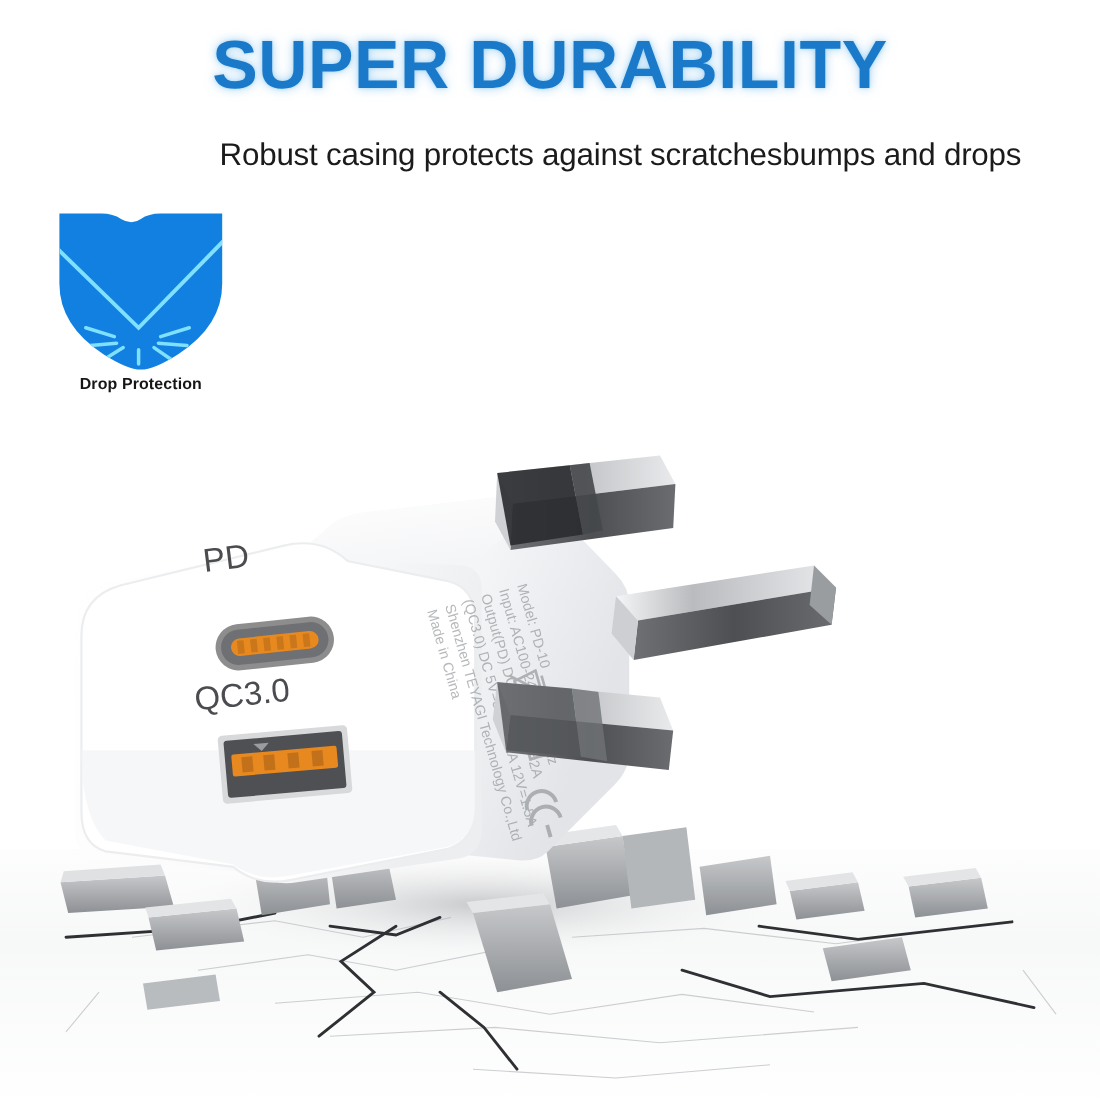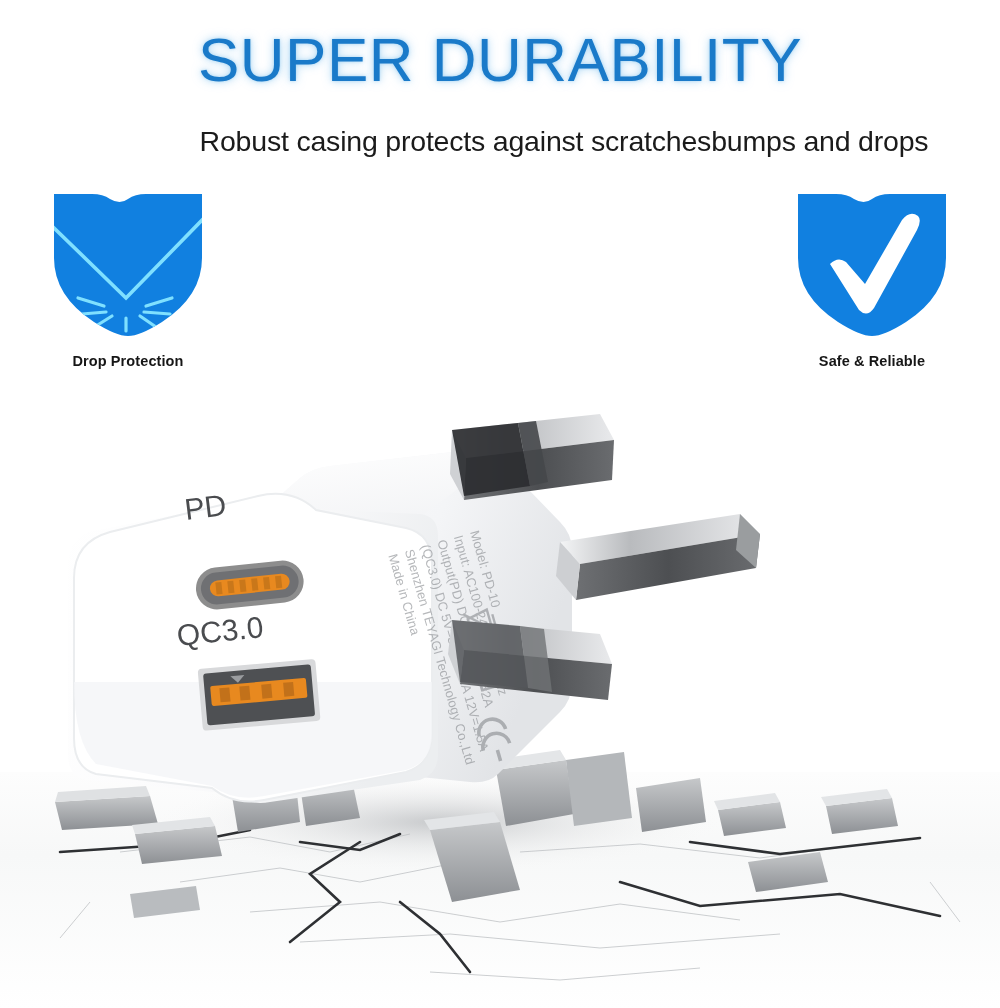--- a/index.html
+++ b/index.html
@@ -20,21 +20,21 @@
   }
 
   
   .headline {
     position: absolute;
     top: 27px;
     left: 0;
     width: 1000px;
     text-align: center;
     font-size: 62px;
-    font-weight: normal;
+    font-weight: bold;
     letter-spacing: 0.5px;
     color: #1a7ac9;
     text-shadow: 0 0 10px rgba(100,180,235,0.55),
                  0 0 3px rgba(140,200,240,0.6);
     line-height: 1.05;
     white-space: nowrap;
   }
   .subheadline {
     position: absolute;
     top: 125px;
@@ -66,21 +66,21 @@
     display: flex;
     flex-direction: column;
     align-items: center;
   }
   .badge-shield {
     width: 172px;
     height: 152px;
     display: block;
   }
   .badge-label {
-    margin-top: 15px;
+    margin-top: 4px;
     font-size: 14.5px;
     font-weight: bold;
     color: #161616;
     letter-spacing: 0.1px;
     white-space: nowrap;
   }
 
   
   .scene {
     position: absolute;
@@ -123,30 +123,20 @@
           <path d="M102 126 L128 128"></path>
           <path d="M98 130 L114 141"></path>
           <path d="M84 132 L84 145"></path>
         </g>
       </svg>
       <div class="badge-label">Drop Protection</div>
     </div>
 
 
 
-    <div class="badge">
-      <svg class="badge-shield" viewBox="0 0 172 152">
-        <path d="M12 8 L50 8 Q61 8 68 13 Q78 19 86 13 Q93 8 104 8 L160 8
-                 L160 72 Q160 110 120 136 Q98 150 86 150 Q74 150 52 136
-                 Q12 110 12 72 Z" fill="#1180e0"></path>
-        <path d="M44 78 Q52 70 60 76 L79 98 L116 34 Q124 24 132 30 Q136 34 131 44
-                 L88 122 Q81 132 73 124 Z" fill="#ffffff"></path>
-      </svg>
-      <div class="badge-label">Safe &amp; Reliable</div>
-    </div>
 
   </div>
 
   <div class="scene">
     <svg width="1000" height="626" viewBox="0 0 1000 626">
       <defs>
         <linearGradient id="bodyFront" x1="0" y1="0" x2="1" y2="0.3">
           <stop offset="0" stop-color="#ffffff"></stop>
           <stop offset="0.55" stop-color="#fbfbfc"></stop>
           <stop offset="1" stop-color="#eceef0"></stop>

